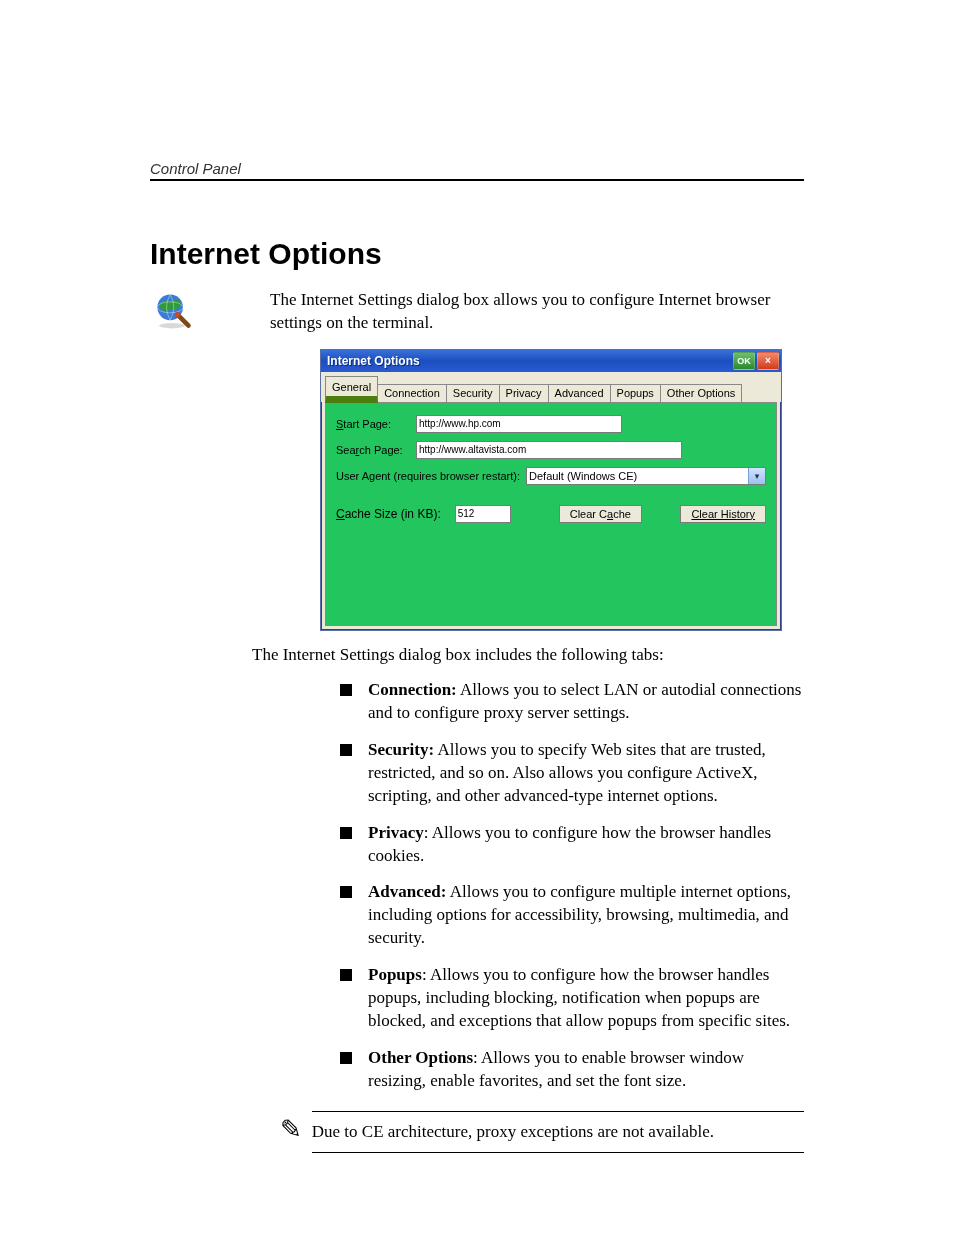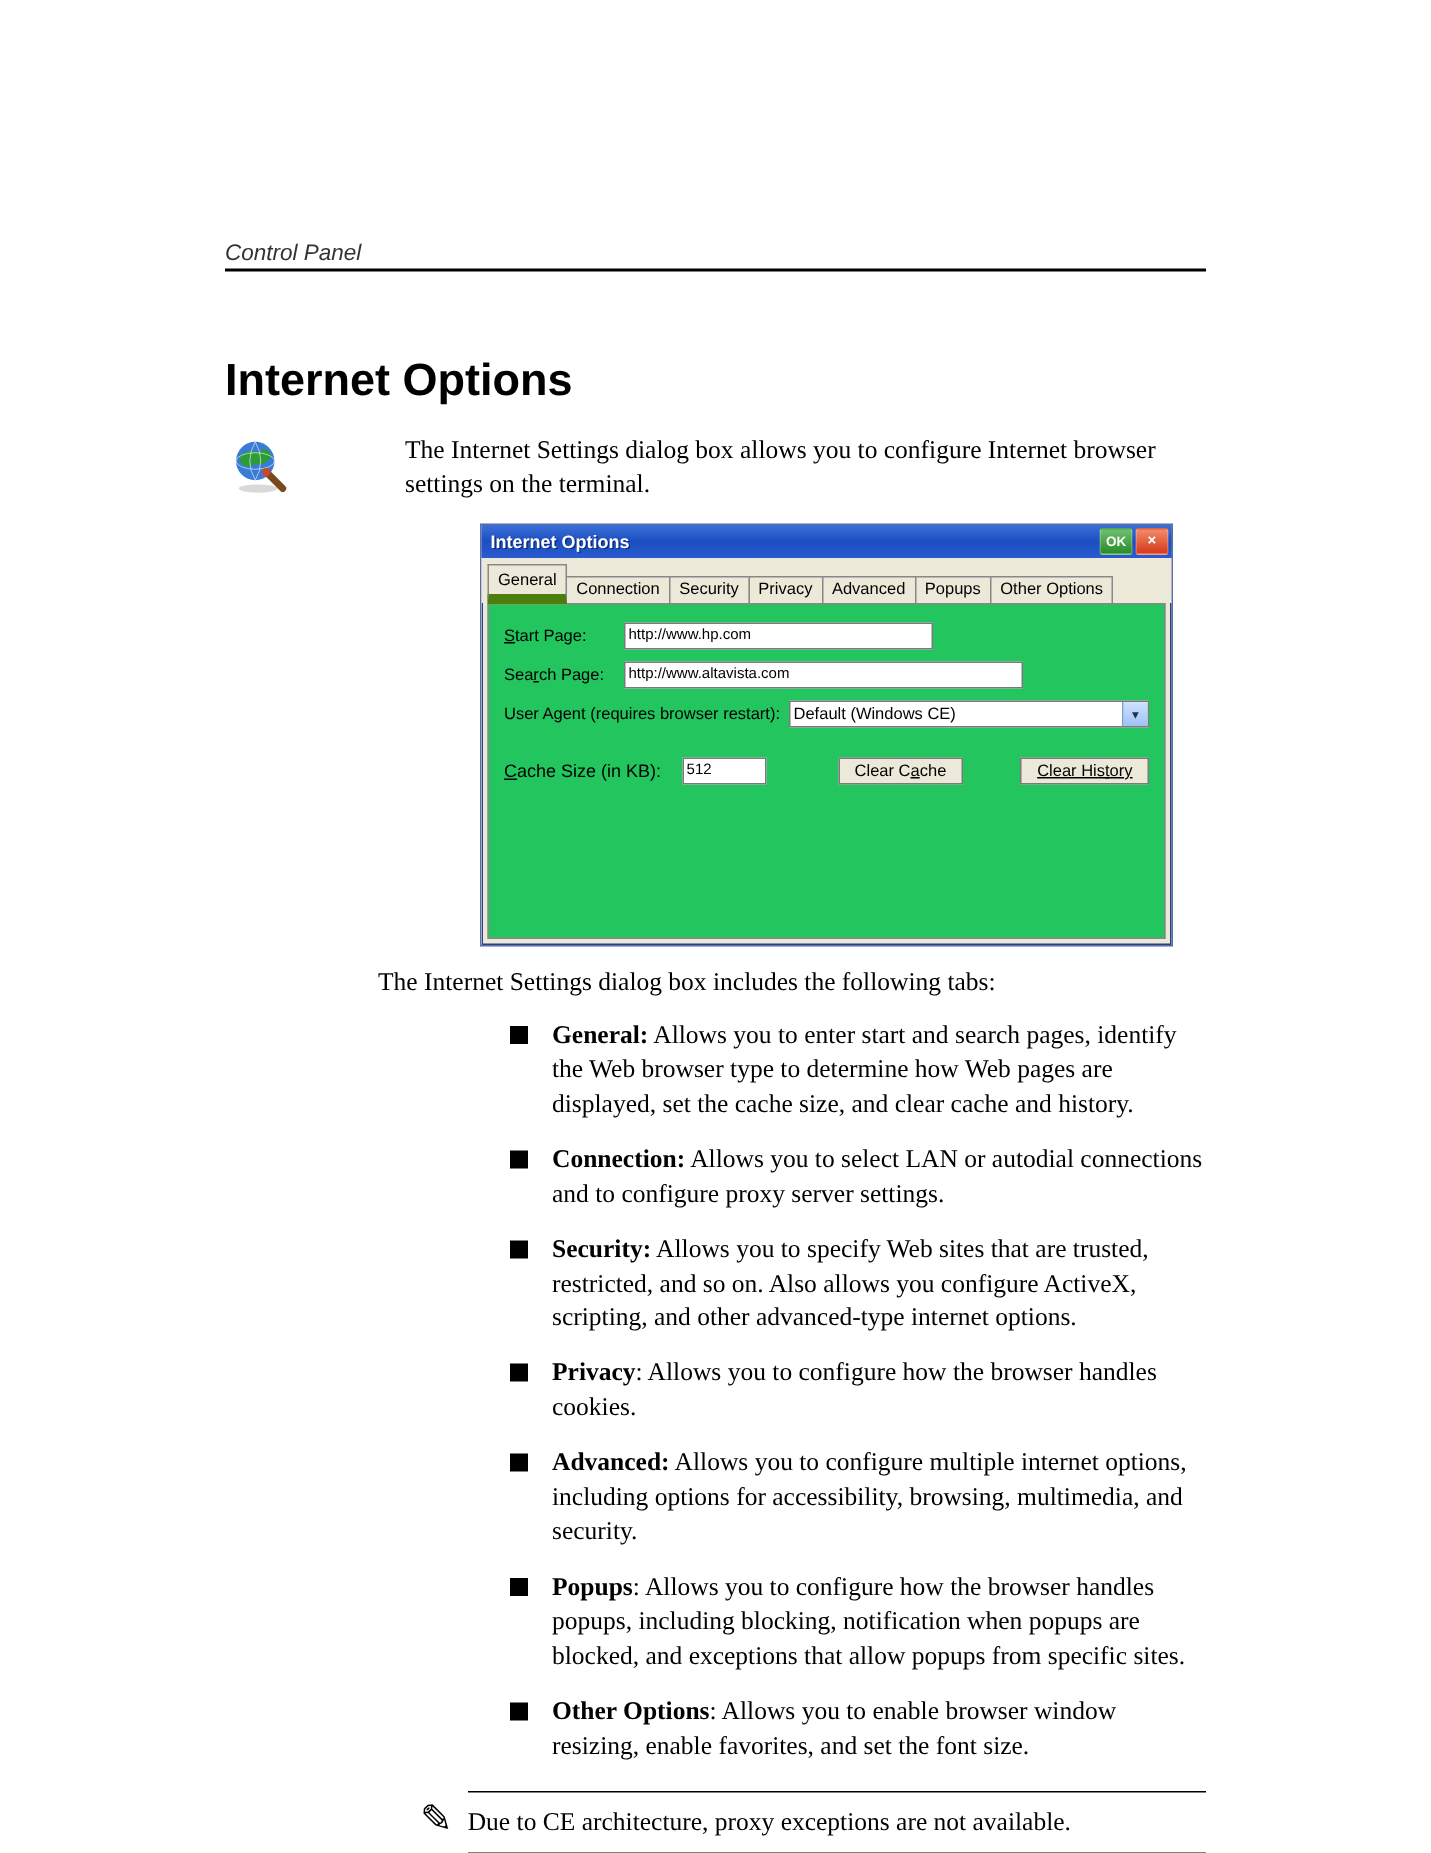--- a/index.html
+++ b/index.html
@@ -258,21 +258,20 @@
           <button class="wce-button">Clear C<u class="accel">a</u>che</button>
           <button class="wce-button right">Clear His<u class="accel">t</u>ory</button>
         </div>
       </div>
     </div>
   </div>
 
   <div class="after-dialog">The Internet Settings dialog box includes the following tabs:</div>
 
   <ul class="tab-descriptions">
-    <li><b>General:</b><span> Allows you to enter start and search pages, identify the Web browser type to determine how Web pages are displayed, set the cache size, and clear cache and history.</span></li>
     <li><b>Connection:</b><span> Allows you to select LAN or autodial connections and to configure proxy server settings.</span></li>
     <li><b>Security:</b><span> Allows you to specify Web sites that are trusted, restricted, and so on. Also allows you configure ActiveX, scripting, and other advanced-type internet options.</span></li>
     <li><b>Privacy</b><span>:</span><span> Allows you to configure how the browser handles cookies.</span></li>
     <li><b>Advanced:</b><span> Allows you to configure multiple internet options, including options for accessibility, browsing, multimedia, and security.</span></li>
     <li><b>Popups</b><span>:</span><span> Allows you to configure how the browser handles popups, including blocking, notification when popups are blocked, and exceptions that allow popups from specific sites.</span></li>
     <li><b>Other Options</b><span>:</span><span> Allows you to enable browser window resizing, enable favorites, and set the font size.</span></li>
   </ul>
 
   <div class="note-block">
     <div class="pencil-icon">✎</div>

